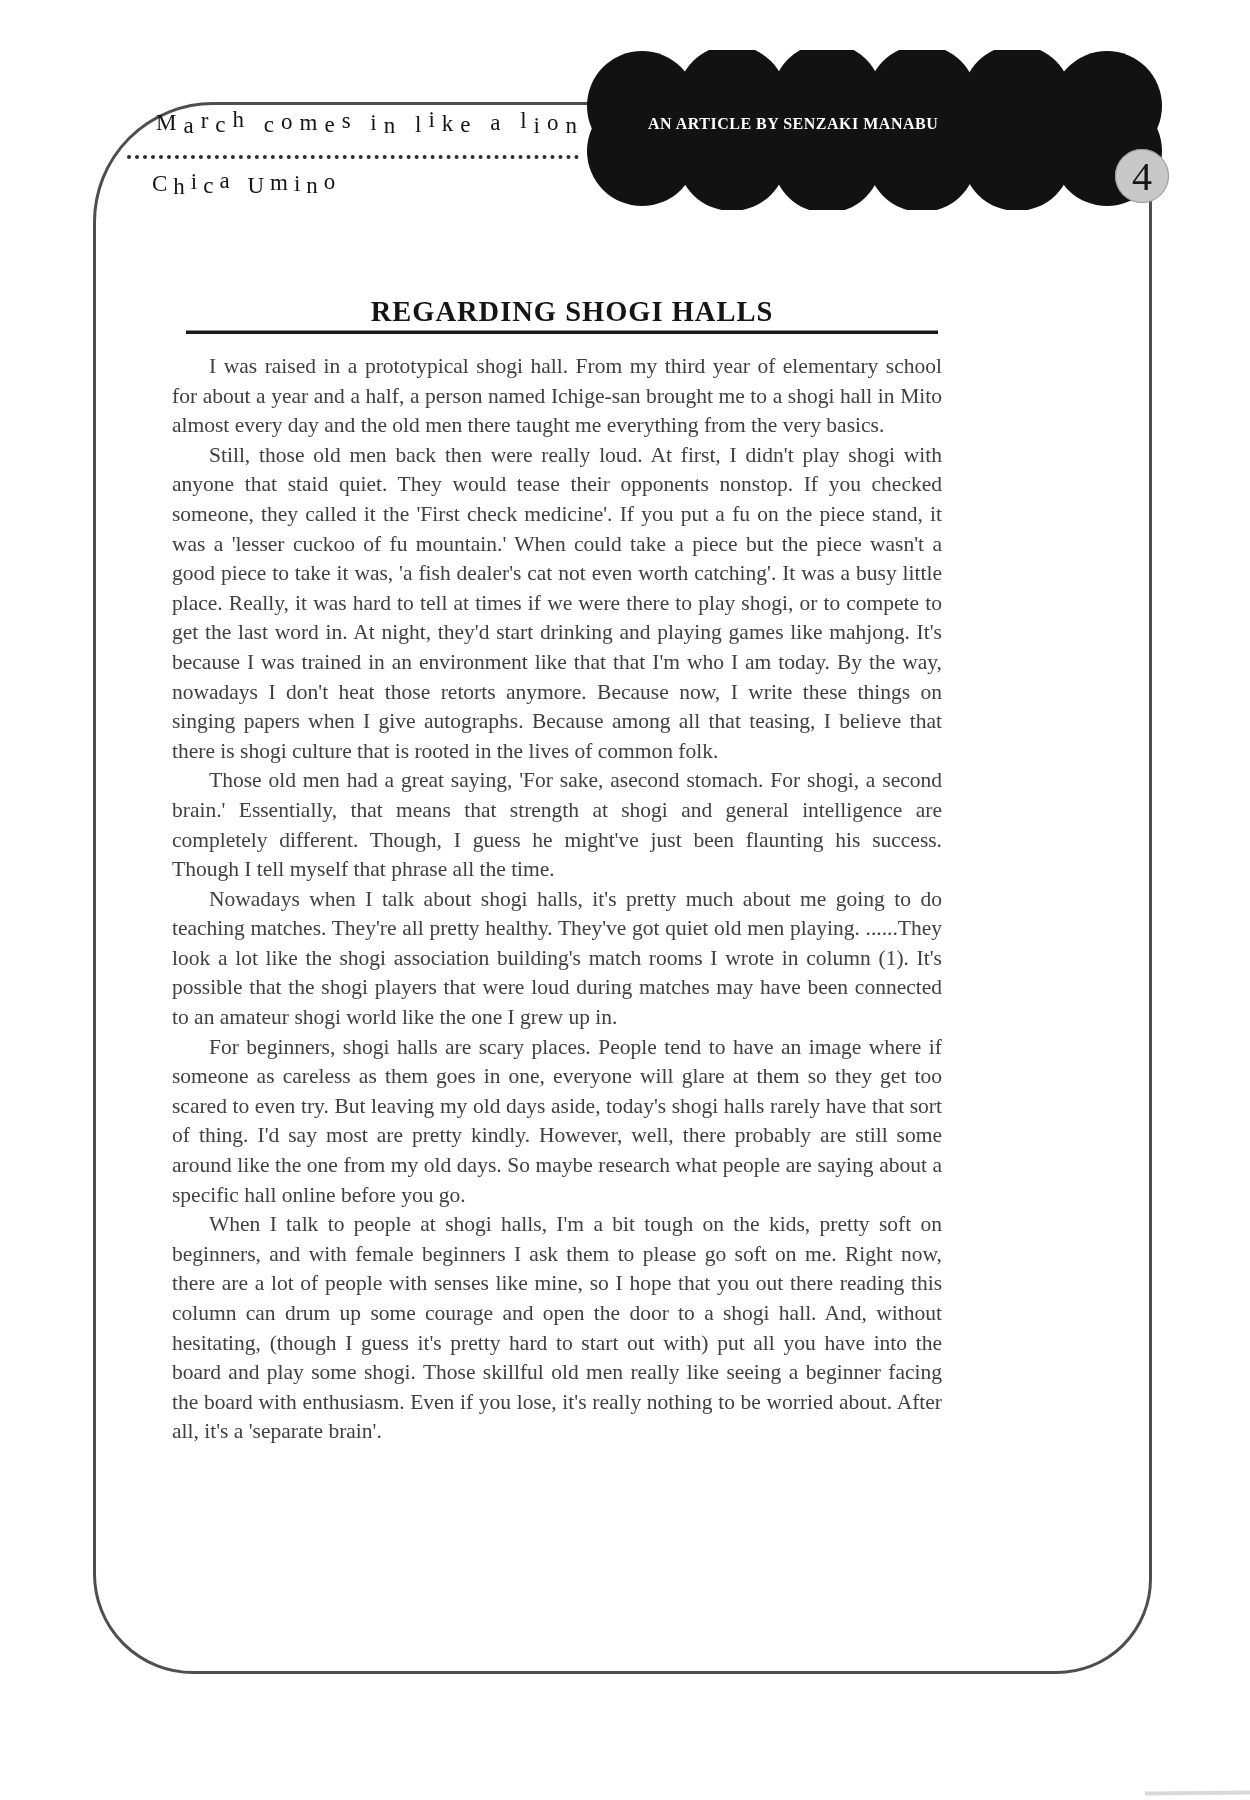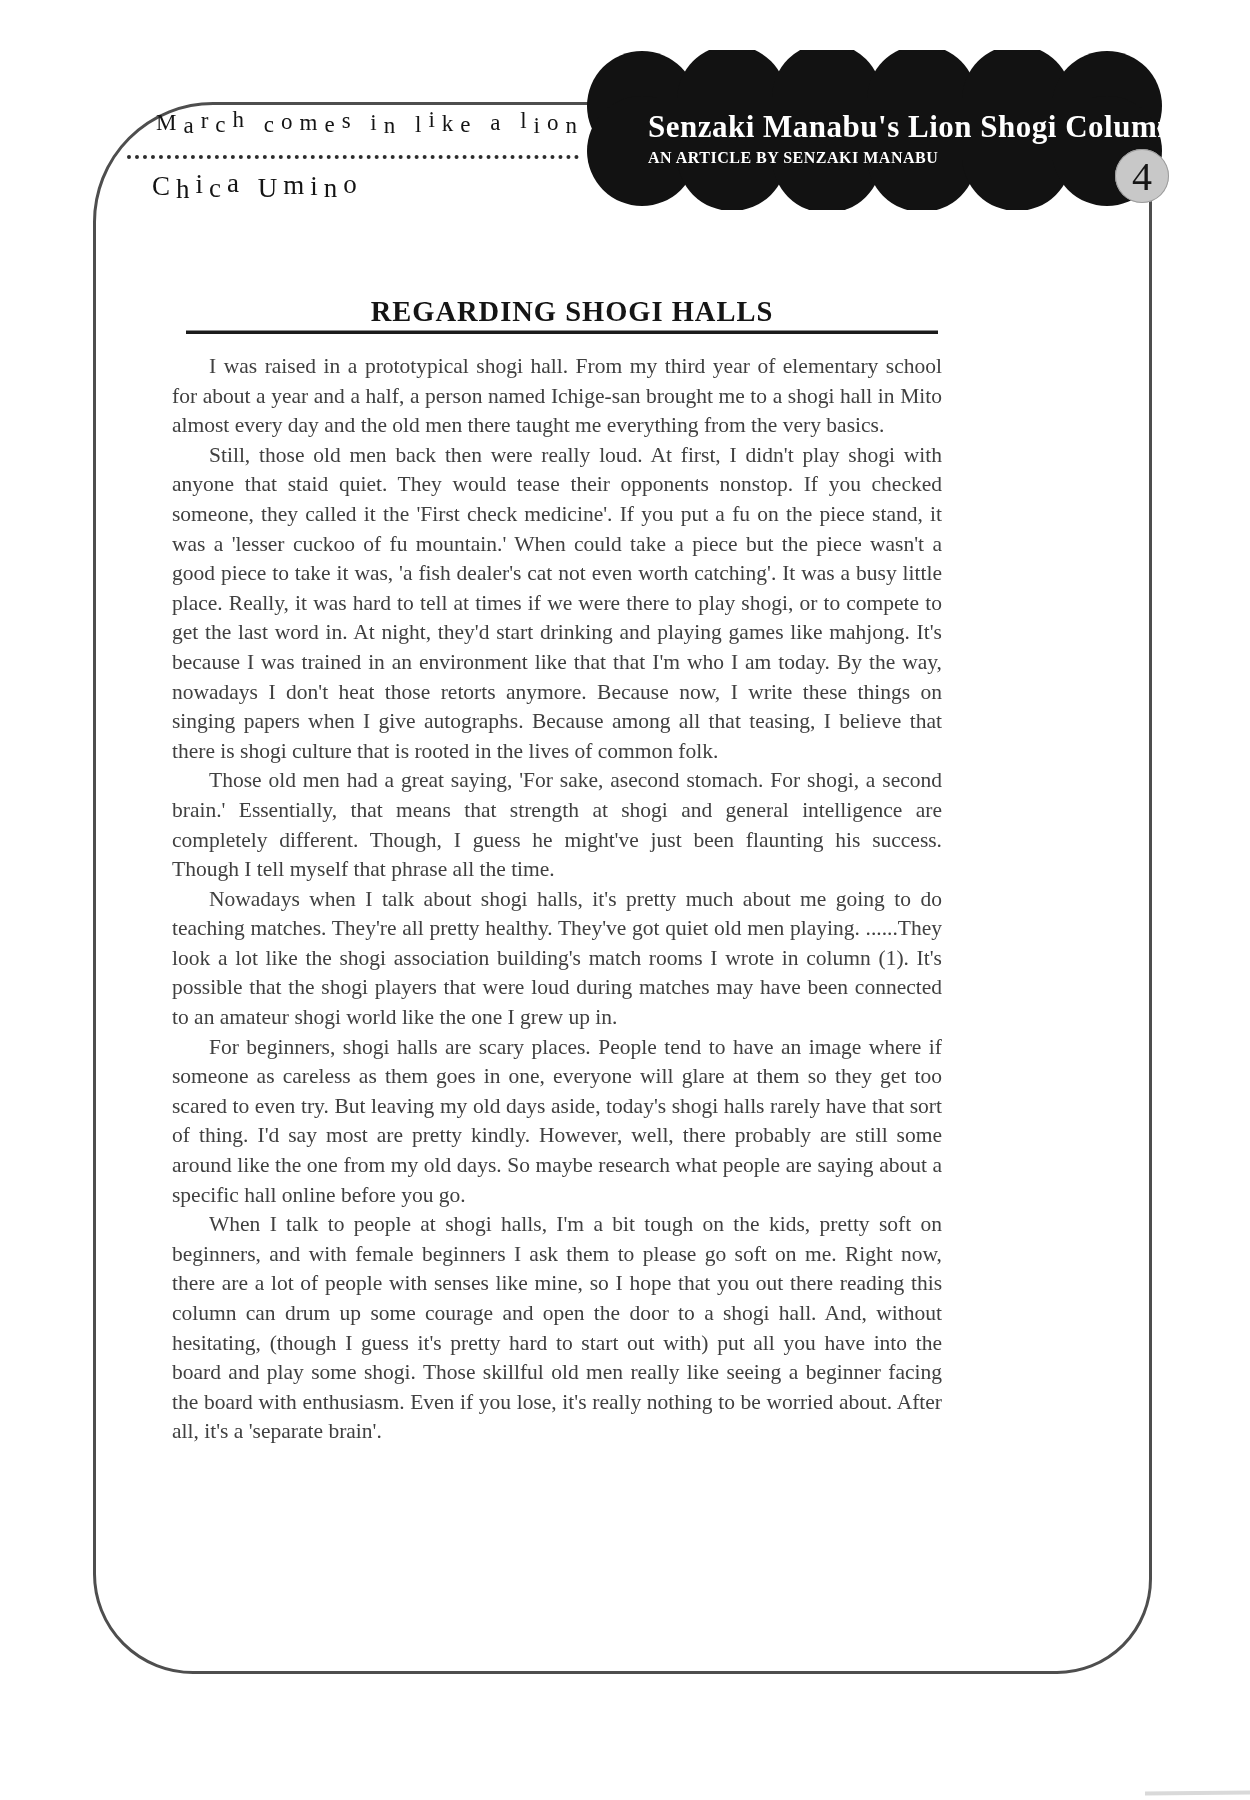--- a/index.html
+++ b/index.html
@@ -20,21 +20,21 @@
     position:absolute;left:156px;top:110px;
     font-family:"Liberation Serif", serif;
     font-size:23px;letter-spacing:7px;color:#141414;white-space:nowrap;
   }
   .dotted-rule{
     position:absolute;left:127px;top:155px;width:452px;height:0;
     border-bottom:4px dotted #2d2d2d;
   }
   .author-name{
     position:absolute;left:152px;top:171px;
-    font-size:27px;letter-spacing:6px;color:#141414;white-space:nowrap;
+    font-size:23px;letter-spacing:6px;color:#141414;white-space:nowrap;
   }
   
   .column-badge{
     position:absolute;left:572px;top:50px;width:620px;height:160px;z-index:5;
   }
   .column-badge svg{position:absolute;left:0;top:0;}
   .badge-text{
     position:absolute;left:76px;top:60px;color:#ffffff;z-index:2;white-space:nowrap;
   }
   .badge-title{
@@ -95,21 +95,20 @@
       <circle cx="70" cy="101" r="55"></circle>
       <circle cx="160" cy="106" r="55"></circle>
       <circle cx="255" cy="108" r="55"></circle>
       <circle cx="350" cy="107" r="55"></circle>
       <circle cx="445" cy="106" r="55"></circle>
       <circle cx="535" cy="101" r="55"></circle>
       <rect x="60" y="48" width="485" height="62"></rect>
     </g>
   </svg>
   <div class="badge-text">
-    <div class="badge-title">Senzaki Manabu's Lion Shogi Column</div>
     <div class="badge-subtitle">AN ARTICLE BY SENZAKI MANABU</div>
   </div>
   <div class="page-number-badge">
     <span>4</span>
   </div>
 </div>
 
 <h1 class="article-title">REGARDING SHOGI HALLS</h1>
 <div class="title-rule"></div>
 

